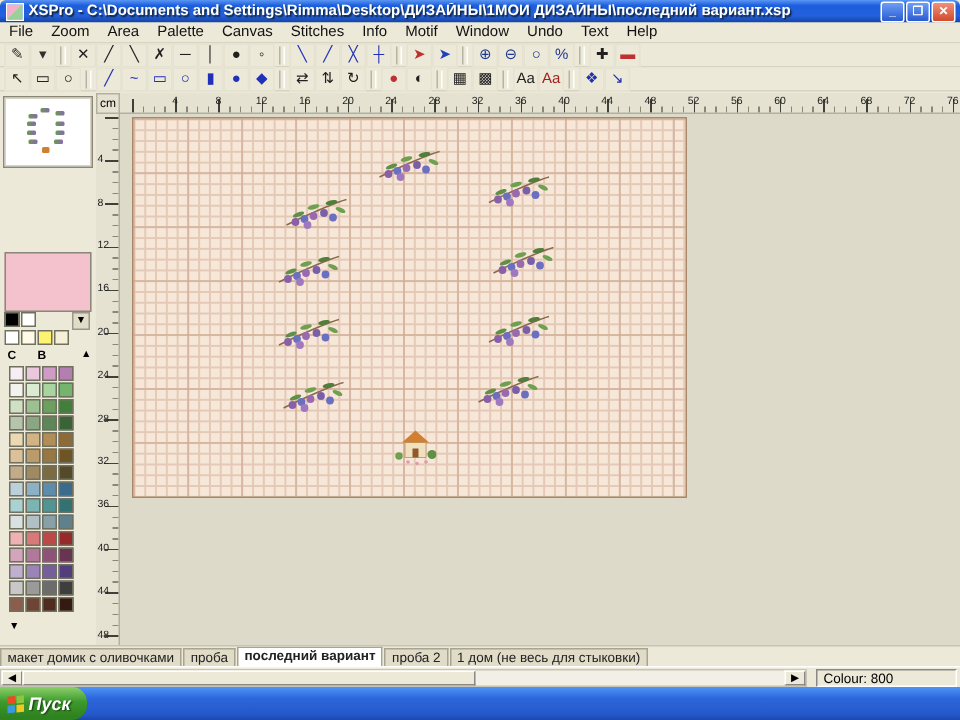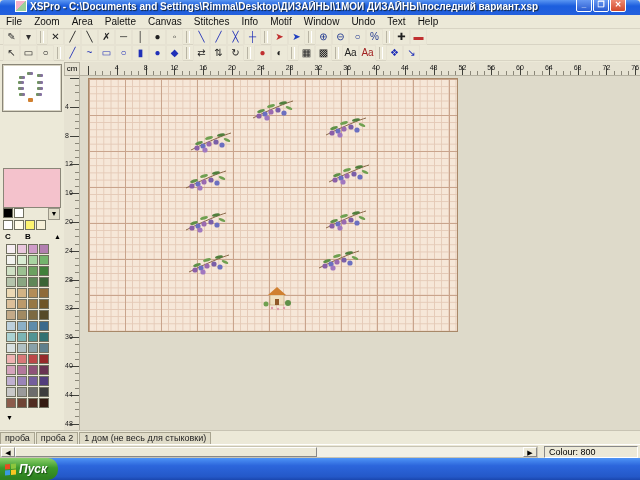--- a/index.html
+++ b/index.html
@@ -2,22 +2,22 @@
 <html><head>
 <meta charset="utf-8">
 <style>
   html,body{margin:0;padding:0;}
   body{width:640px;height:480px;position:relative;overflow:hidden;
        font-family:"Liberation Sans",sans-serif;background:#ece9d8;font-size:10px;}
 
   
   .titlebar{position:absolute;left:0;top:0;width:640px;height:15px;
     background:linear-gradient(180deg,#5a96f2 0%,#1c5ede 25%,#2560dd 70%,#1244a6 100%);
-    display:flex;align-items:flex-end;color:#fff;font-size:10px;font-weight:bold;
-    border-radius:4px 4px 0 0;padding:12px;box-sizing:border-box;}
+    display:flex;align-items:center;color:#fff;font-size:10px;font-weight:bold;
+    border-radius:4px 4px 0 0;padding:1px;box-sizing:border-box;}
   .app-icon{width:10px;height:10px;margin:0 3px;border:1px solid #fff;
     background:linear-gradient(135deg,#f5b0c8 0 50%,#9ad09a 50%);flex:0 0 auto;}
   .title-text{flex:1;white-space:nowrap;overflow:hidden;text-shadow:1px 1px 1px #123;}
   .win-btns{display:flex;gap:1px;margin-right:2px;}
   .win-btn{width:14px;height:12px;border:1px solid #fff;border-radius:2px;color:#fff;
     font-size:8px;line-height:11px;text-align:center;
     background:linear-gradient(180deg,#6d9ef5,#2a5bd0);}
   .win-btn.close{background:linear-gradient(180deg,#f09078,#d24a2c);}
 
   
@@ -482,21 +482,23 @@
     <circle cx="4" cy="21" r="2.5" fill="#6fa050"></circle>
     <circle cx="10" cy="25" r="1.2" fill="#e09aa8"></circle>
     <circle cx="16" cy="26" r="1.2" fill="#e09aa8"></circle>
     <circle cx="22" cy="25" r="1.2" fill="#e09aa8"></circle>
   </svg>
 </div>
     </div>
 </div>
 
 <div class="tabbar">
+    <div class="tab">макет домик с оливочками</div>
     <div class="tab">проба</div>
+    <div class="tab active">последний вариант</div>
     <div class="tab">проба 2</div>
     <div class="tab">1 дом (не весь для стыковки)</div>
   </div>
 
 <div class="statusbar">
   <div class="h-scroll">
     <div class="scroll-btn">◀</div>
     <div class="scroll-thumb"></div>
     <div style="flex:1"></div>
     <div class="scroll-btn">▶</div>

